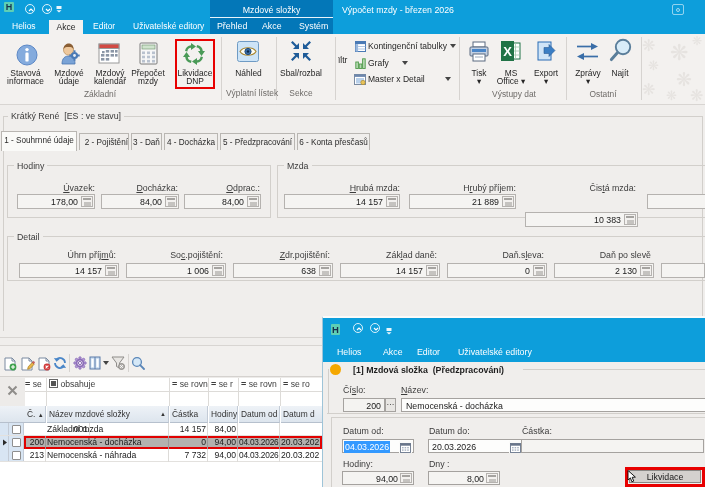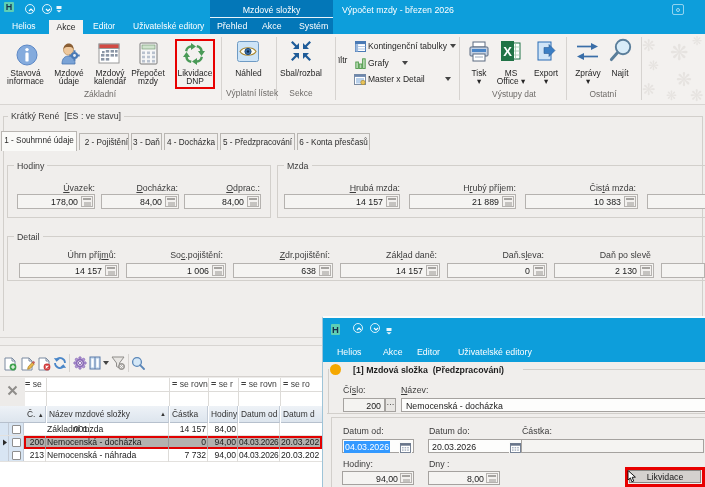--- a/index.html
+++ b/index.html
@@ -348,21 +348,21 @@
 <div class="flbl" style="left:0;top:183px;width:516px;text-align:right;">H<u>r</u>ubý příjem:</div>
 <div class="flbl" style="left:0;top:183px;width:636px;text-align:right;">Čis<u>t</u>á mzda:</div>
 <div class="fld" style="left:284px;top:194px;width:116px;">
     <span class="v">14 157</span>
     <span class="calc"></span>
   </div>
 <div class="fld" style="left:409px;top:194px;width:107px;">
     <span class="v">21 889</span>
     <span class="calc"></span>
   </div>
-<div class="fld" style="left:525px;top:194px;width:113px;">
+<div class="fld" style="left:525px;top:212px;width:113px;">
     <span class="v">10 383</span>
     <span class="calc"></span>
   </div>
 <div class="fld" style="left:647px;top:194px;width:70px;"></div>
 
 <fieldset style="left:7px;top:236px;width:700px;height:45px;"></fieldset>
 <div class="gblab" style="left:14px;top:232px;">Detail</div>
 <div class="flbl" style="left:0;top:250px;width:116px;text-align:right;">Úhrn příj<u>m</u>ů:</div>
 <div class="flbl" style="left:0;top:250px;width:223px;text-align:right;">So<u>c</u>.pojištění:</div>
 <div class="flbl" style="left:0;top:250px;width:330px;text-align:right;"><u>Z</u>dr.pojištění:</div>
@@ -472,20 +472,22 @@
   <div class="abs" style="left:46px;top:1px;width:1px;height:28px;background:#dddbd8;"></div>
   <div class="abs" style="left:169px;top:1px;width:1px;height:28px;background:#dddbd8;"></div>
   <div class="abs" style="left:208px;top:1px;width:1px;height:28px;background:#dddbd8;"></div>
   <div class="abs" style="left:238px;top:1px;width:1px;height:28px;background:#dddbd8;"></div>
   <div class="abs" style="left:280px;top:1px;width:1px;height:28px;background:#dddbd8;"></div>
   <div class="abs" style="left:25px;top:2px;width:21px;height:12px;overflow:hidden;font-size:8.6px;color:#3c3c3c;"><b style="font-size:9px;">=</b> se r</div>
   <div class="abs" style="left:172px;top:2px;width:36px;height:12px;overflow:hidden;font-size:8.6px;color:#3c3c3c;"><b style="font-size:9px;">=</b> se rovn</div>
   <div class="abs" style="left:211px;top:2px;width:27px;height:12px;overflow:hidden;font-size:8.6px;color:#3c3c3c;"><b style="font-size:9px;">=</b> se r</div>
   <div class="abs" style="left:241px;top:2px;width:39px;height:12px;overflow:hidden;font-size:8.6px;color:#3c3c3c;"><b style="font-size:9px;">=</b> se rovn</div>
   <div class="abs" style="left:283px;top:2px;width:39px;height:12px;overflow:hidden;font-size:8.6px;color:#3c3c3c;"><b style="font-size:9px;">=</b> se ro</div>
+  <div class="abs" style="left:49px;top:2px;width:120px;height:12px;overflow:hidden;font-size:8.6px;color:#3c3c3c;">
+    <span style="display:inline-block;width:9px;height:9px;border:1px solid #666;background:#fff;vertical-align:-1px;"><span style="display:block;width:5px;height:5px;background:#555;margin:1px;"></span></span> obsahuje</div>
 </div>
 
 <div id="gridwrap">
 
   <div class="gh" style="left:0;width:25px;border-right:none;"></div>
   <div class="gh" style="left:25px;width:21px;">Č. <span style="font-size:6px;">▲</span></div>
   <div class="gh" style="left:47px;width:122px;">Název mzdové složky <span style="position:absolute;right:2px;font-size:6px;">▲</span></div>
   <div class="gh" style="left:170px;width:38px;">Částka</div>
   <div class="gh" style="left:209px;width:29px;">Hodiny</div>
   <div class="gh" style="left:239px;width:41px;">Datum od</div>

